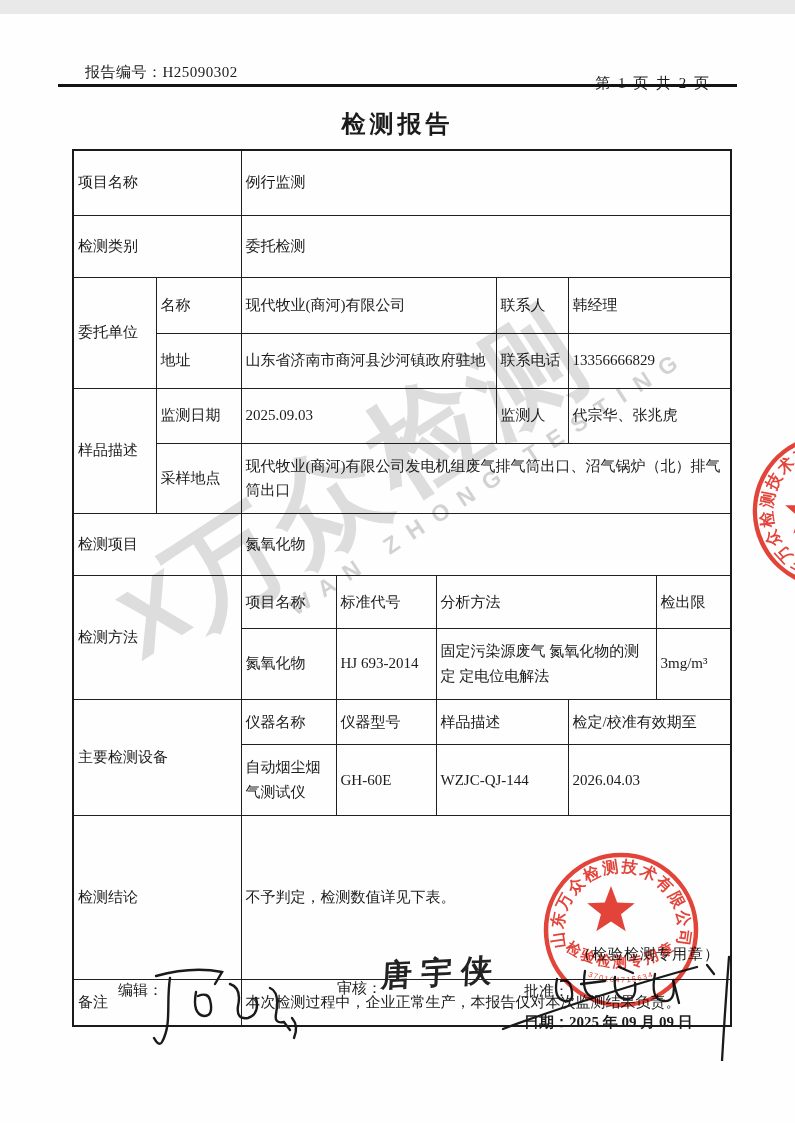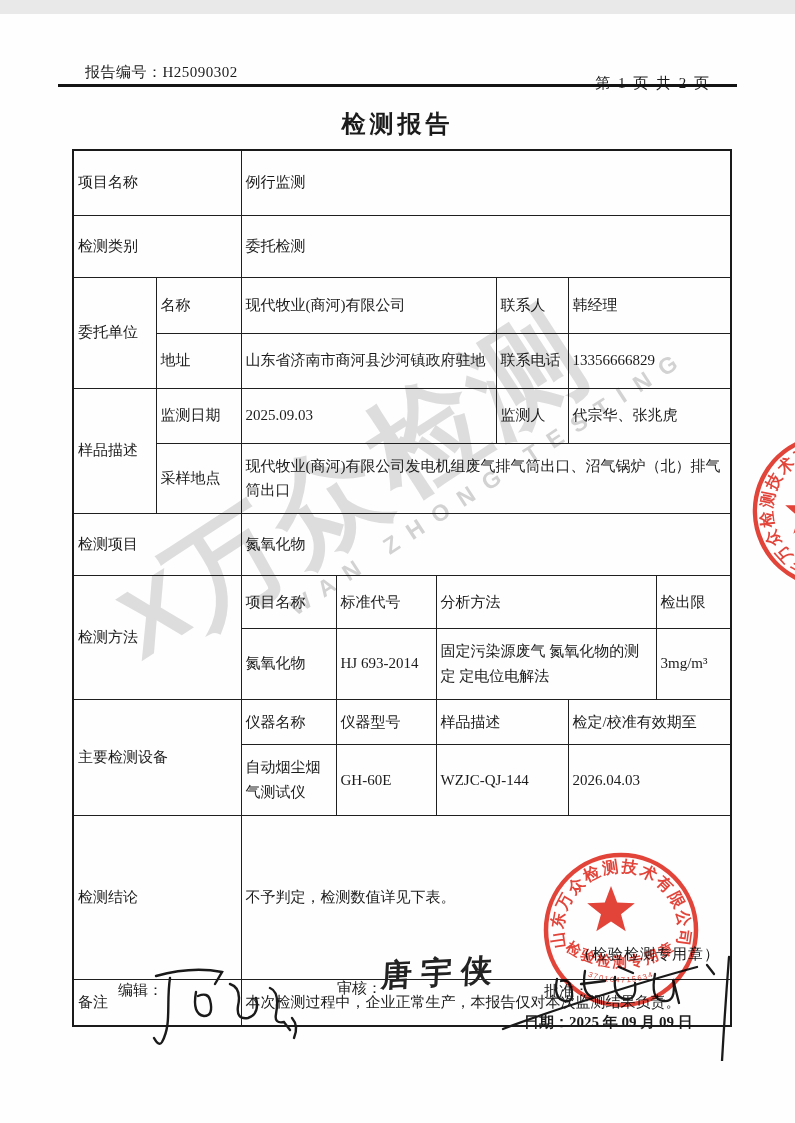--- a/index.html
+++ b/index.html
@@ -156,21 +156,21 @@
       <path d="M44,34 Q40,56 52,58 Q62,58 58,42 Q56,34 46,38"></path>
       <path d="M78,26 Q90,30 86,48 Q84,62 96,60 Q108,56 104,40"></path>
       <path d="M118,30 Q128,34 124,56 Q122,66 132,64 L138,72"></path>
       <path d="M140,60 Q147,68 142,80"></path>
     </g>
   </svg>
 
   <div class="f-label" style="left:337px;top:965px">审核：</div>
   <div class="reviewer-name">唐宇侠</div>
 
-  <div class="f-label" style="left:544px;top:968px">批准：</div>
+  <div class="f-label" style="left:524px;top:968px">批准：</div>
   <svg class="sig" style="left:495px;top:935px" width="245" height="112" viewBox="0 0 245 112">
     <g fill="none" stroke="#1a1a1a" stroke-width="2.3" stroke-linecap="round">
       <path d="M8,80 C60,60 150,32 202,18"></path>
       <path d="M62,30 Q58,50 70,52 Q80,54 76,38 Q74,30 66,32"></path>
       <path d="M90,22 Q86,45 98,48 M86,35 L110,32"></path>
       <path d="M120,28 Q118,48 130,50 Q142,52 140,34 M124,18 L138,24"></path>
       <path d="M160,25 Q155,50 168,52 Q182,54 178,30 L184,54"></path>
       <path d="M234,8 Q230,60 227,112"></path>
       <path d="M212,16 L219,25"></path>
     </g>

